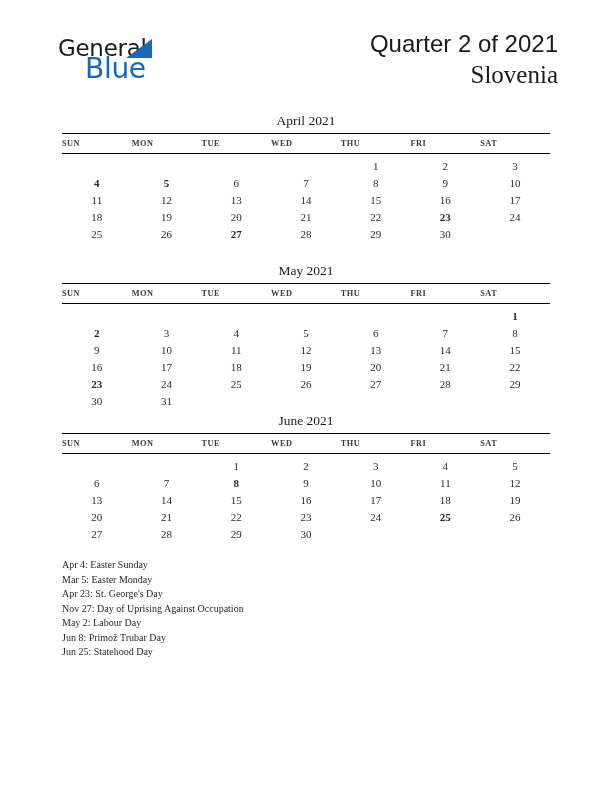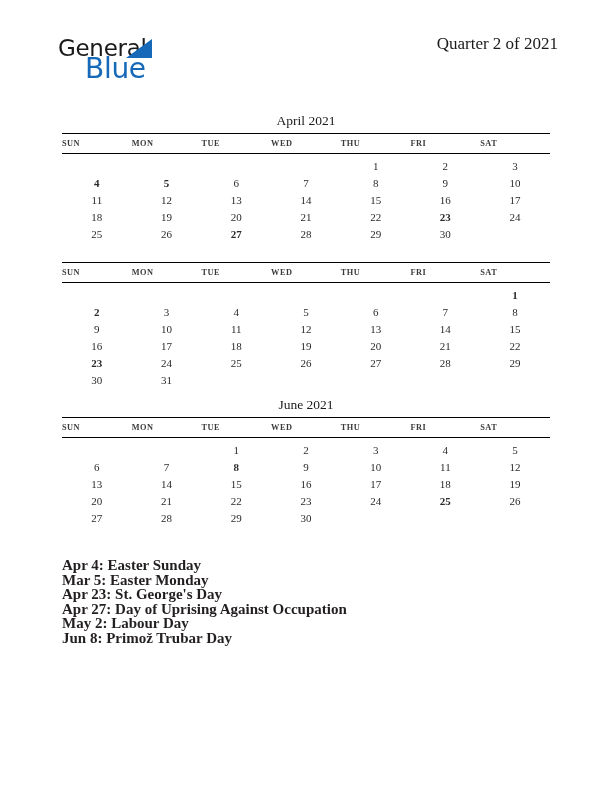--- a/index.html
+++ b/index.html
@@ -60,22 +60,22 @@
     height: 19px;
   }
 
   .title-block {
     position: absolute;
     right: 54px;
     top: 28px;
     text-align: right;
   }
   .title-line1 {
-    font-family: Liberation Serif, serif;
-    font-size: 17px;
+    font-family: Liberation Sans, sans-serif;
+    font-size: 24px;
     line-height: 31px;
     color: #1a1a1a;
     white-space: nowrap;
   }
   .title-line2 {
     font-family: "Liberation Serif", "DejaVu Serif", serif;
     font-size: 25px;
     line-height: 31px;
     color: #1a1a1a;
     white-space: nowrap;
@@ -136,44 +136,44 @@
 
   
   .legend {
     position: absolute;
     left: 62px;
     top: 558px;
     width: 420px;
   }
   .legend-item {
     font-family: "Liberation Serif", "DejaVu Serif", serif;
-    font-size: 15px;
+    font-size: 10px;
     line-height: 14.5px;
     color: #231f20;
     white-space: nowrap;
-    font-weight: bold;
   }
 </style>
 </head>
 <body>
 
 <div class="header">
 
   <div class="logo">
     <span class="logo-general">General</span>
     <span class="logo-blue">Blue</span>
     <span class="logo-triangle">
       <svg width="26" height="19" viewBox="0 0 26 19" xmlns="http://www.w3.org/2000/svg">
         <polygon points="0,19 26,19 26,0" fill="#1569b8"></polygon>
       </svg>
     </span>
   </div>
 
   <div class="title-block">
     <div class="title-line1">Quarter 2 of 2021</div>
+    <div class="title-line2">Slovenia</div>
   </div>
 
 </div>
 
 <div class="month-block" id="month-0" style="top:112px;">
   <div class="month-title">April 2021</div>
   <table class="cal">
     <thead>
         <tr>
           <th>SUN</th>
@@ -229,20 +229,21 @@
           <td>28</td>
           <td>29</td>
           <td>30</td>
           <td class="empty"></td>
         </tr>
       </tbody>
   </table>
 </div>
 
 <div class="month-block" id="month-1" style="top:262px;">
+  <div class="month-title">May 2021</div>
   <table class="cal">
     <thead>
         <tr>
           <th>SUN</th>
           <th>MON</th>
           <th>TUE</th>
           <th>WED</th>
           <th>THU</th>
           <th>FRI</th>
           <th>SAT</th>
@@ -300,21 +301,21 @@
           <td class="empty"></td>
           <td class="empty"></td>
           <td class="empty"></td>
           <td class="empty"></td>
           <td class="empty"></td>
         </tr>
       </tbody>
   </table>
 </div>
 
-<div class="month-block" id="month-2" style="top:396px;">
+<div class="month-block" id="month-2" style="top:412px;">
   <div class="month-title">June 2021</div>
   <table class="cal">
     <thead>
         <tr>
           <th>SUN</th>
           <th>MON</th>
           <th>TUE</th>
           <th>WED</th>
           <th>THU</th>
           <th>FRI</th>
@@ -368,16 +369,17 @@
           <td class="empty"></td>
         </tr>
       </tbody>
   </table>
 </div>
 
 <div class="legend">
     <div class="legend-item">Apr 4: Easter Sunday</div>
     <div class="legend-item">Mar 5: Easter Monday</div>
     <div class="legend-item">Apr 23: St. George's Day</div>
-    <div class="legend-item">Apr 27: Day of Uprising Against Occupation</div>
+    <div class="legend-item">Nov 27: Day of Uprising Against Occupation</div>
     <div class="legend-item">May 2: Labour Day</div>
     <div class="legend-item">Jun 8: Primož Trubar Day</div>
+    <div class="legend-item">Jun 25: Statehood Day</div>
   </div>
 
 </body></html>

